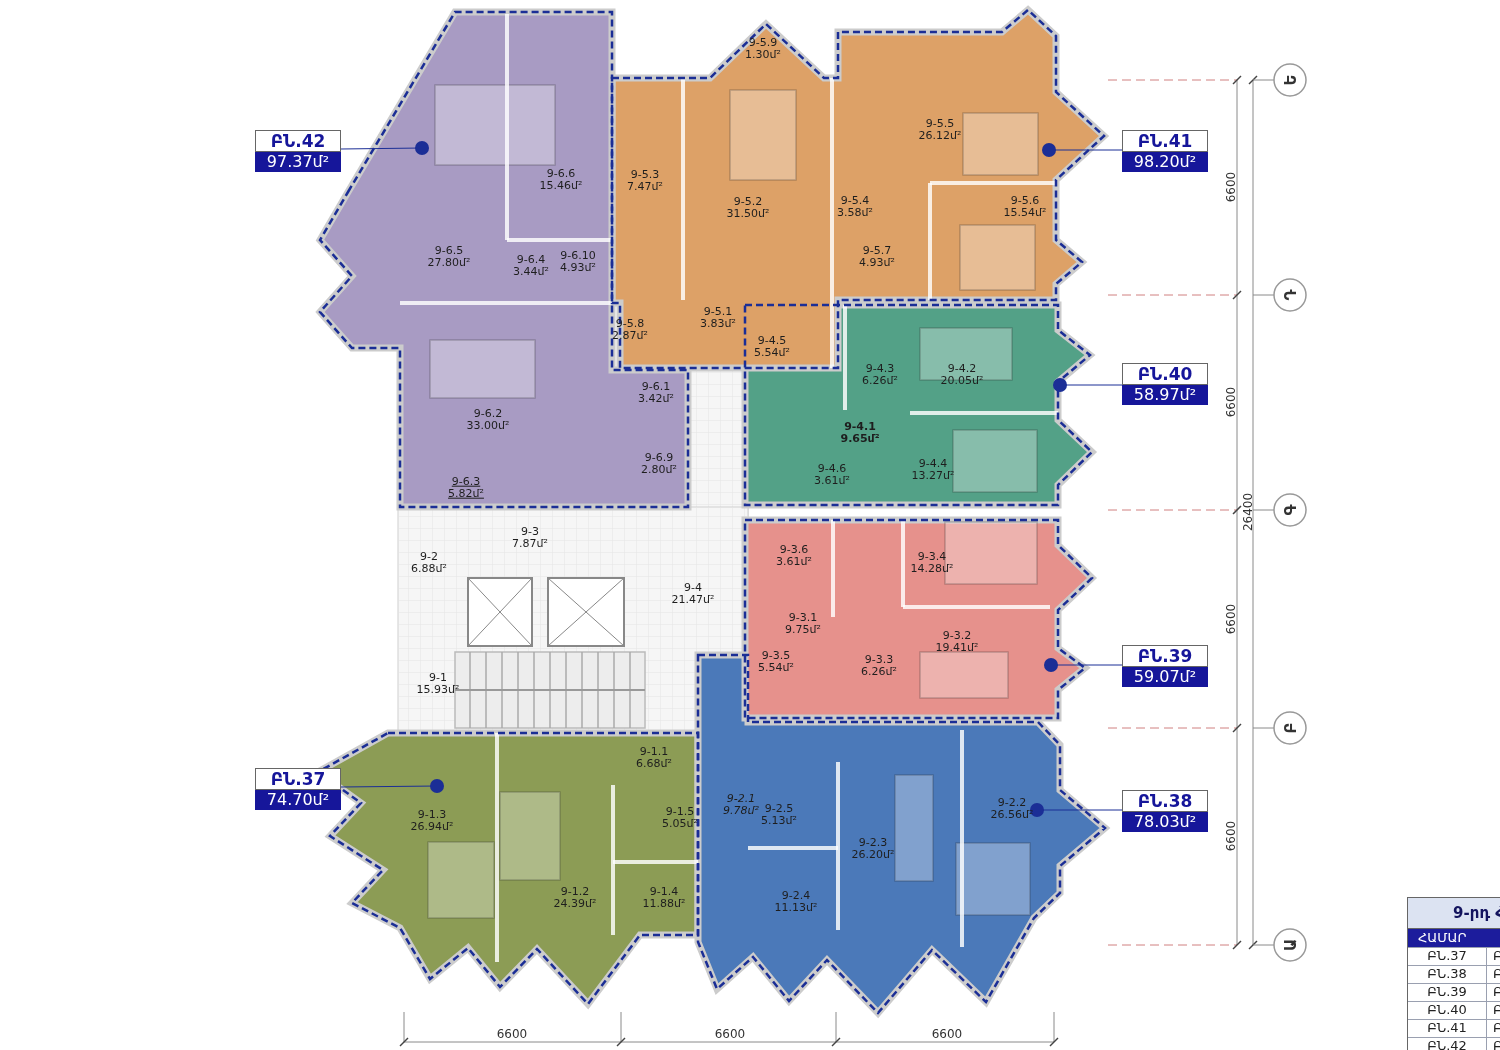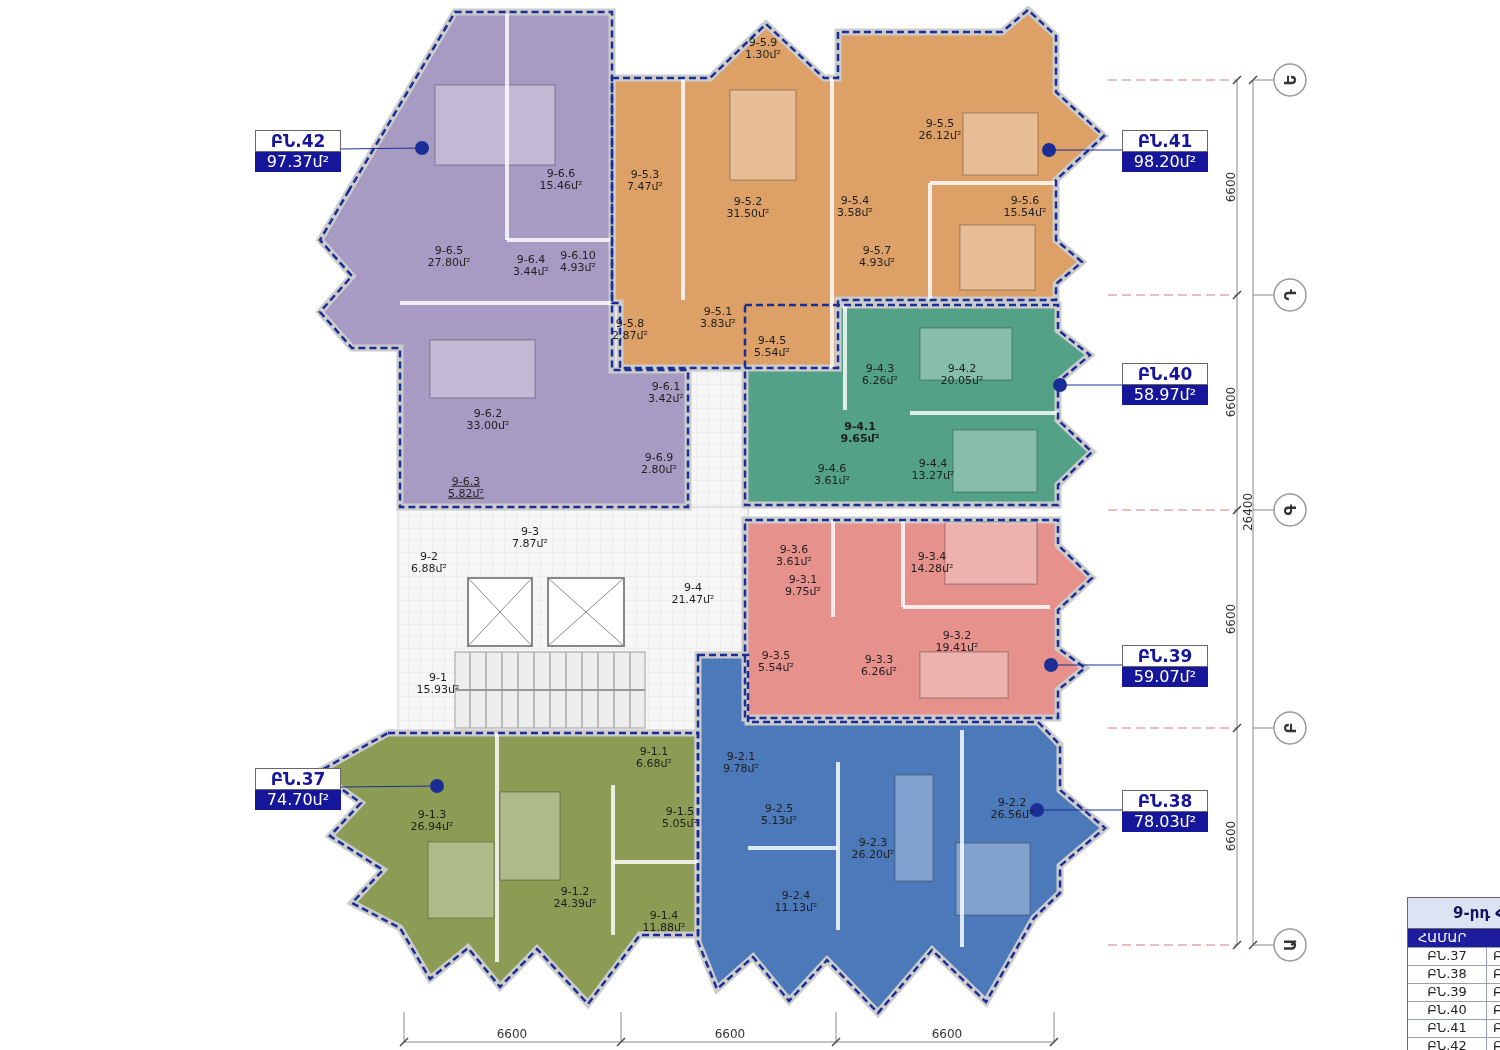--- a/index.html
+++ b/index.html
@@ -225,51 +225,51 @@
       <span>6.68մ²</span>
     </div>
 <div class="room-label" style="left:575px;top:898px;">
       <span>9-1.2</span>
       <span>24.39մ²</span>
     </div>
 <div class="room-label" style="left:432px;top:821px;">
       <span>9-1.3</span>
       <span>26.94մ²</span>
     </div>
-<div class="room-label" style="left:664px;top:898px;margin-top:24px;">
+<div class="room-label" style="left:664px;top:898px;">
       <span>9-1.4</span>
       <span>11.88մ²</span>
     </div>
 <div class="room-label" style="left:680px;top:818px;">
       <span>9-1.5</span>
       <span>5.05մ²</span>
     </div>
 
-<div class="room-label" style="left:741px;top:763px;">
+<div class="room-label" style="left:741px;top:805px;font-style:italic;">
       <span>9-2.1</span>
       <span>9.78մ²</span>
     </div>
 <div class="room-label" style="left:1012px;top:809px;">
       <span>9-2.2</span>
       <span>26.56մ²</span>
     </div>
 <div class="room-label" style="left:873px;top:849px;">
       <span>9-2.3</span>
       <span>26.20մ²</span>
     </div>
 <div class="room-label" style="left:796px;top:902px;">
       <span>9-2.4</span>
       <span>11.13մ²</span>
     </div>
 <div class="room-label" style="left:779px;top:815px;">
       <span>9-2.5</span>
       <span>5.13մ²</span>
     </div>
 
-<div class="room-label" style="left:803px;top:586px;">
+<div class="room-label" style="left:803px;top:624px;">
       <span>9-3.1</span>
       <span>9.75մ²</span>
     </div>
 <div class="room-label" style="left:957px;top:642px;">
       <span>9-3.2</span>
       <span>19.41մ²</span>
     </div>
 <div class="room-label" style="left:879px;top:666px;">
       <span>9-3.3</span>
       <span>6.26մ²</span>
@@ -342,21 +342,21 @@
     </div>
 <div class="room-label" style="left:630px;top:330px;">
       <span>9-5.8</span>
       <span>2.87մ²</span>
     </div>
 <div class="room-label" style="left:763px;top:49px;">
       <span>9-5.9</span>
       <span>1.30մ²</span>
     </div>
 
-<div class="room-label" style="left:656px;top:393px;margin-left:10px;">
+<div class="room-label" style="left:656px;top:393px;">
       <span>9-6.1</span>
       <span>3.42մ²</span>
     </div>
 <div class="room-label" style="left:488px;top:420px;">
       <span>9-6.2</span>
       <span>33.00մ²</span>
     </div>
 <div class="room-label" style="left:466px;top:488px;text-decoration:underline;">
       <span>9-6.3</span>
       <span>5.82մ²</span>

